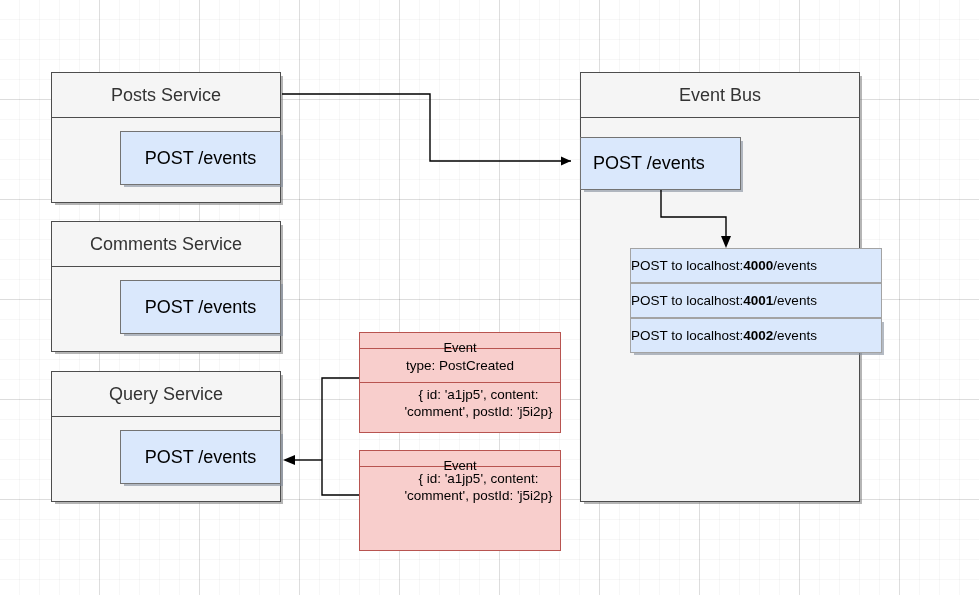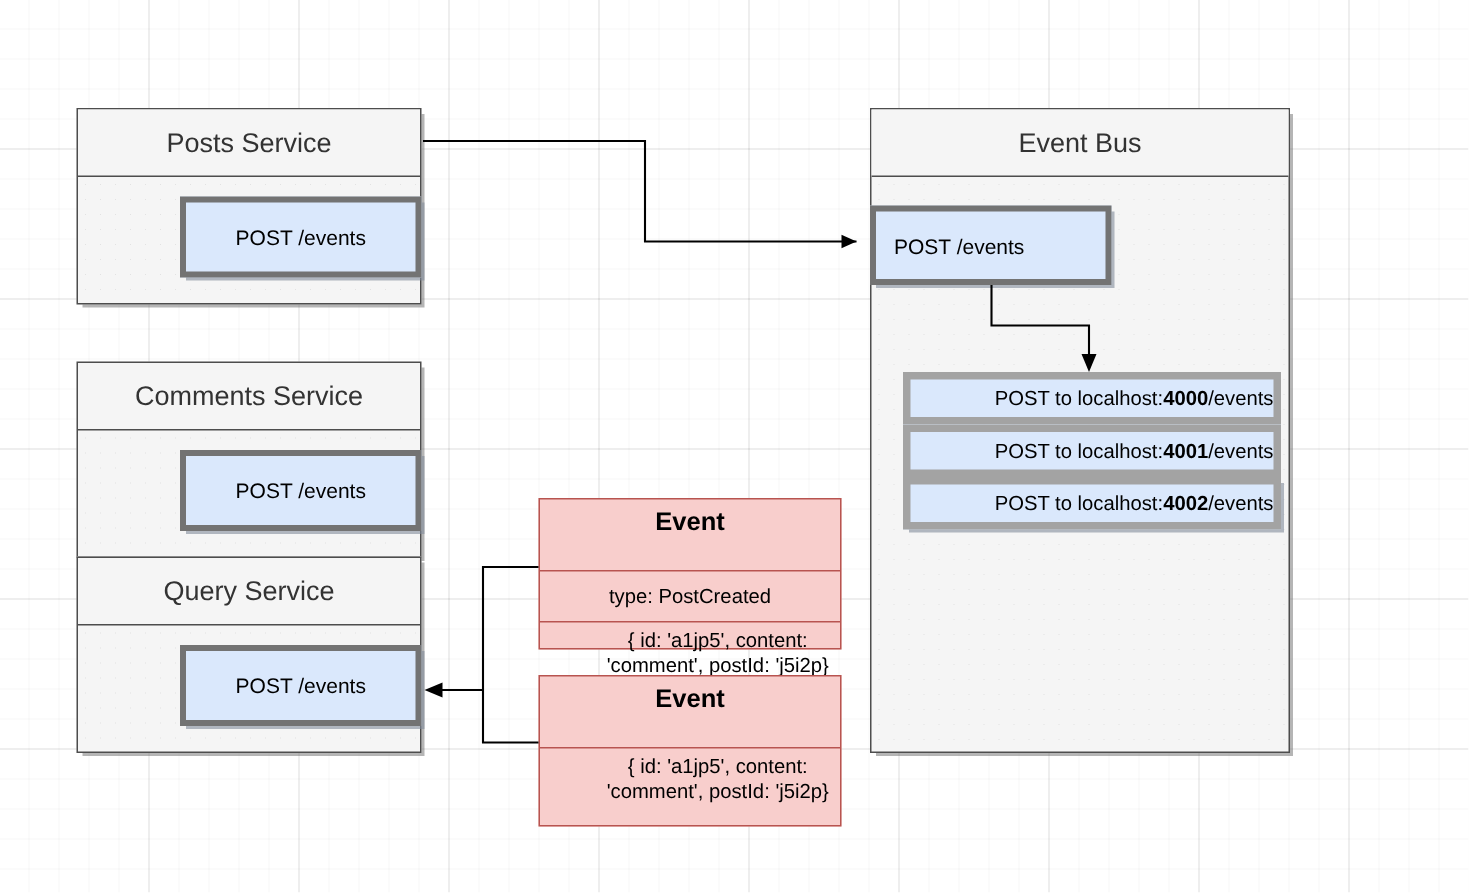--- a/index.html
+++ b/index.html
@@ -57,63 +57,64 @@
     height: calc(100% - 45px);
     background-image: radial-gradient(rgba(0,0,0,0.08) 0.6px, transparent 0.6px);
     background-size: 10px 10px;
   }
 
   
   .endpoint {
     position: absolute;
     box-sizing: border-box;
     background: #dae8fc;
-    border: 4px solid #737373;
+    border: 1px solid #737373;
     color: #000000;
-    font-size: 14px;
+    font-size: 18px;
     display: flex;
     align-items: center;
     justify-content: center;
     box-shadow: 3px 3px 0px -1px rgba(130,140,155,0.6);
     white-space: nowrap;
   }
 
   
   .bus-target {
     position: absolute;
     box-sizing: border-box;
     background: #dae8fc;
-    border: 5px solid #a3a3a3;
+    border: 1px solid #a3a3a3;
     color: #000000;
     font-size: 13.5px;
     display: flex;
     align-items: center;
-    justify-content: flex-end;
+    justify-content: flex-start;
     white-space: nowrap;
+    margin-left: 28px;
   }
   .bus-target.shadowed {
     box-shadow: 3px 3px 0px -1px rgba(130,140,155,0.6);
   }
   .bus-target b { font-weight: bold; }
 
   
   .event-card {
     position: absolute;
     box-sizing: border-box;
     border: 1px solid #b85450;
     background: #f8cecc;
     color: #000000;
   }
   .event-title {
     box-sizing: border-box;
-    height: 48px;
+    height: 16px;
     line-height: 30px;
     text-align: center;
-    font-size: 17px;
-    font-weight: bold;
+    font-size: 13px;
+    font-weight: normal;
     border-bottom: 1px solid #b85450;
   }
   .event-type {
     box-sizing: border-box;
     height: 34px;
     line-height: 33px;
     text-align: center;
     font-size: 13.5px;
     border-bottom: 1px solid #b85450;
   }
@@ -146,21 +147,21 @@
 <body>
 
 <div id="canvas">
 
   <div class="service-box" style="left:51px; top:72px; width:230px; height:131px;">
     <div class="service-header">Posts Service</div>
     <div class="service-body"></div>
     <div class="endpoint" style="left:68px; top:58px; width:161px; height:54px;">POST /events</div>
   </div>
 
-  <div class="service-box" style="left:51px; top:221px; width:230px; height:131px;margin-top:20px;">
+  <div class="service-box" style="left:51px; top:221px; width:230px; height:131px;">
     <div class="service-header">Comments Service</div>
     <div class="service-body"></div>
     <div class="endpoint" style="left:68px; top:58px; width:161px; height:54px;">POST /events</div>
   </div>
 
   <div class="service-box" style="left:51px; top:371px; width:230px; height:131px;">
     <div class="service-header">Query Service</div>
     <div class="service-body"></div>
     <div class="endpoint" style="left:68px; top:58px; width:161px; height:54px;">POST /events</div>
   </div>

